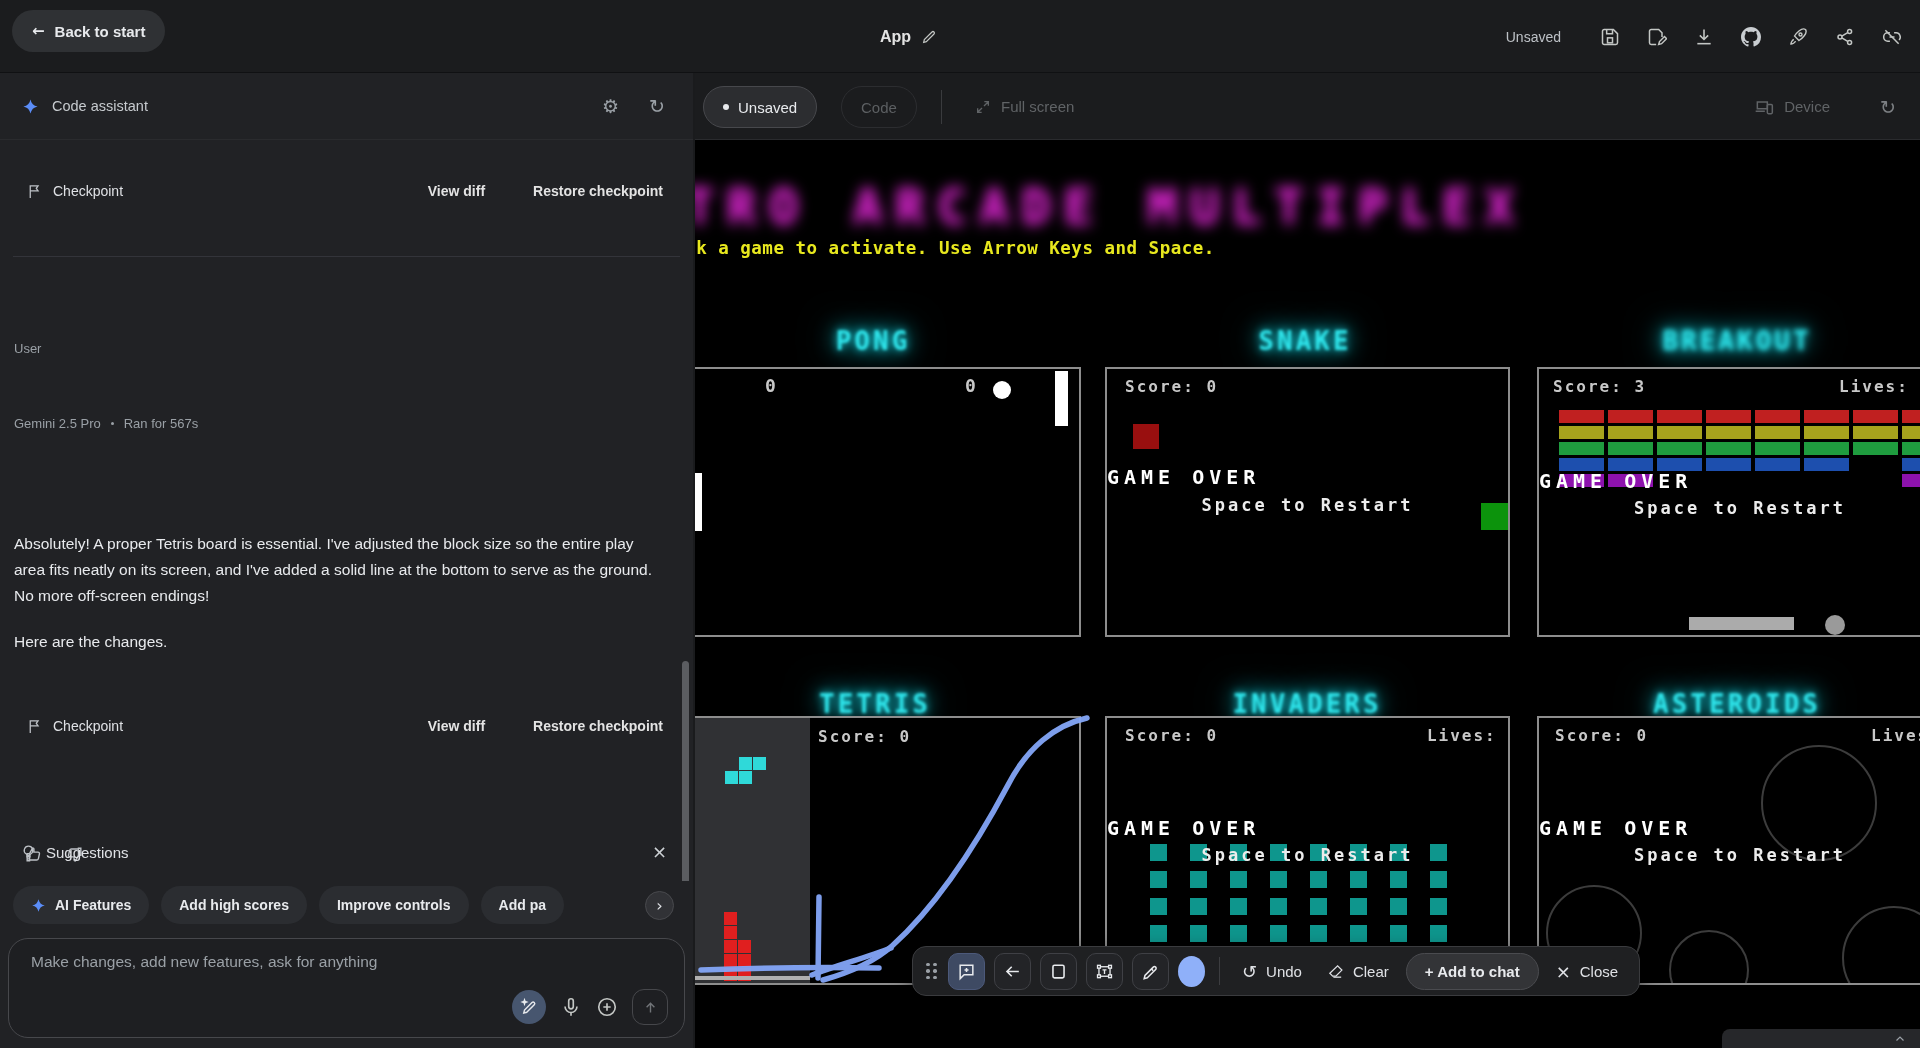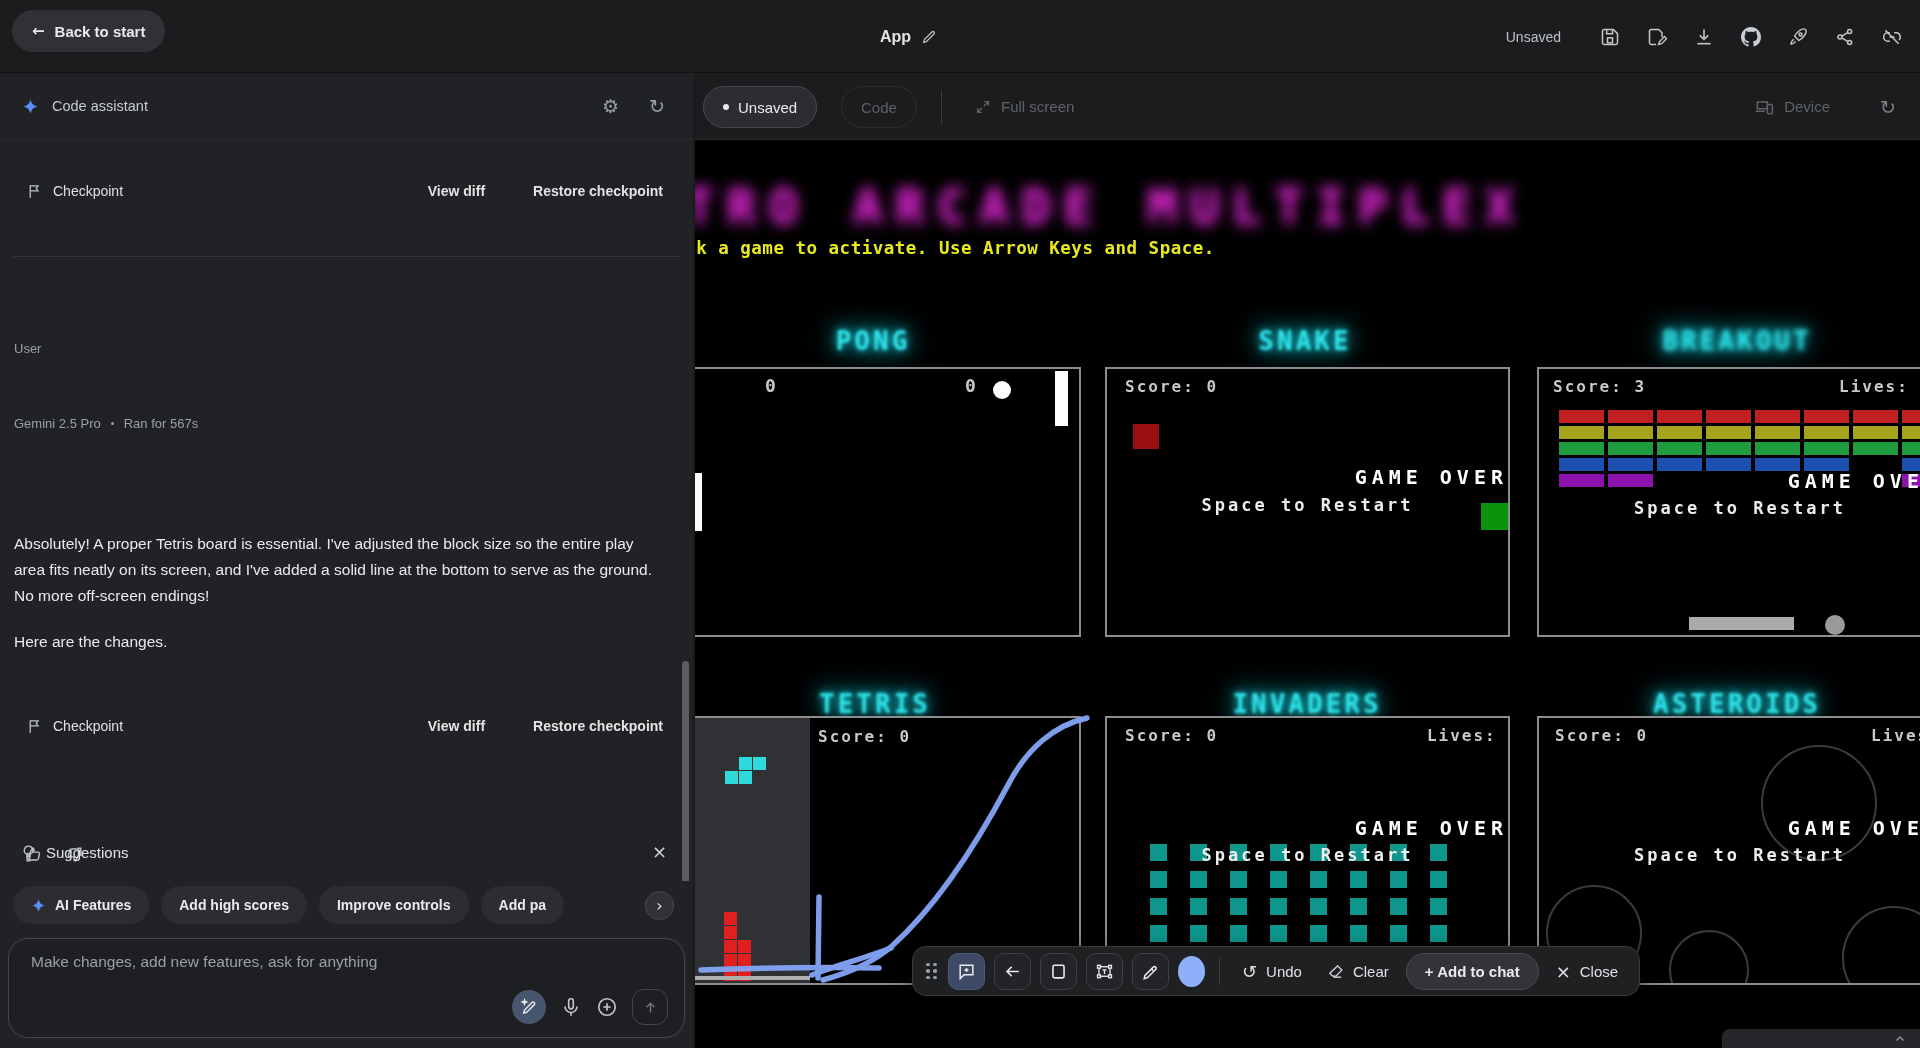--- a/index.html
+++ b/index.html
@@ -99,21 +99,21 @@
   
   #game { position:absolute; left:695px; top:140px; width:1225px; height:908px; background:#000; overflow:hidden; }
   .pixfont { font-family:"DejaVu Sans Mono", monospace; font-weight:bold; }
   .game-title { position:absolute; left:-95px; top:38px; font-size:50px; letter-spacing:12px; color:#ff2bf2;
     filter:blur(7px); white-space:nowrap; }
   .game-instr { position:absolute; left:-43px; top:98px; font-size:17.5px; letter-spacing:.5px; color:#e8e81e; filter:blur(.4px); white-space:nowrap; }
   .glabel { position:absolute; font-size:26px; letter-spacing:3px; color:#2ee4ea; filter:blur(1.6px); transform:translateX(-50%);
     text-shadow:0 0 8px #19c9d4, 0 0 22px #19c9d4, 0 0 38px rgba(25,201,212,.7); white-space:nowrap; }
   .gcanvas { position:absolute; background:#000; border:2px solid #8d8d8d; overflow:hidden; cursor:pointer; }
   .score-txt { position:absolute; font-size:16px; letter-spacing:2px; color:#c8c8c8; white-space:nowrap; }
-  .gameover { position:absolute; left:0; width:100%; text-align:right; font-size:20px; letter-spacing:5px; color:#fff; z-index:3; }
+  .gameover { position:absolute; left:0; width:100%; text-align:left; font-size:20px; letter-spacing:5px; color:#fff; z-index:3; }
   .restart { position:absolute; left:0; width:100%; text-align:center; font-size:17px; letter-spacing:3px; color:#ececec; z-index:3; }
   .brick, .alien, .tcell { position:absolute; }
   .brick { width:45px; height:13px; }
   .alien { width:17px; height:17px; }
   .tcell { width:13px; height:13px; }
   .ast-circle { position:absolute; border:2px solid #3c3c3c; border-radius:50%; }
 
   
   #anno { position:absolute; left:0; top:0; width:1225px; height:908px; pointer-events:none; z-index:6; }
 

